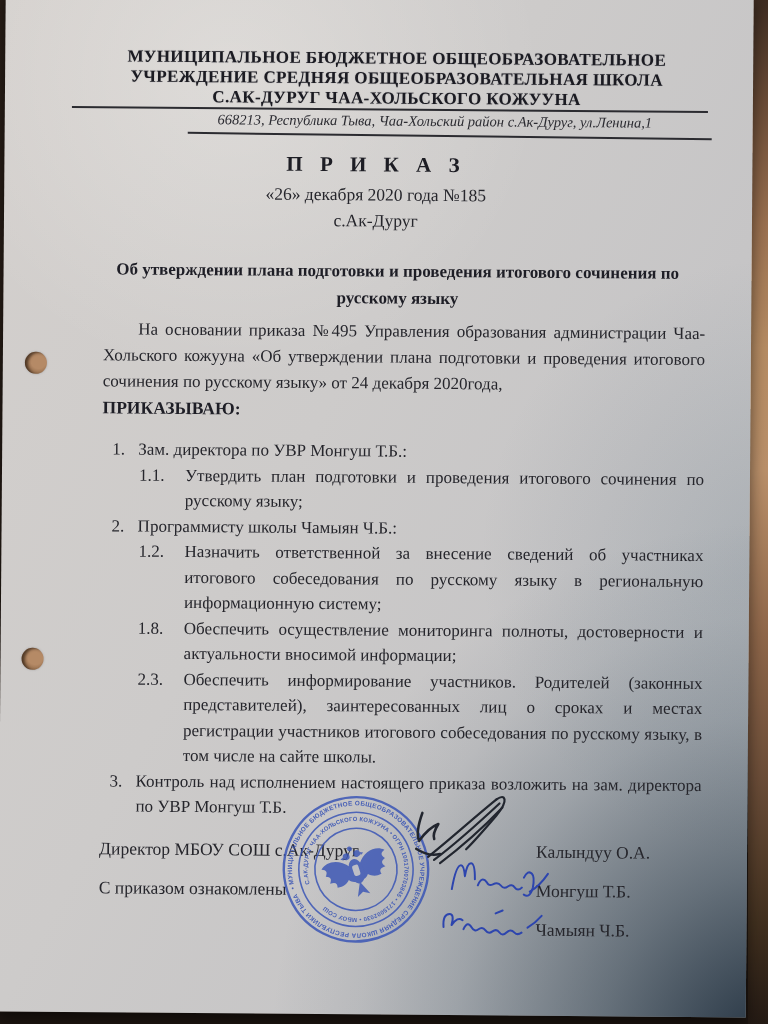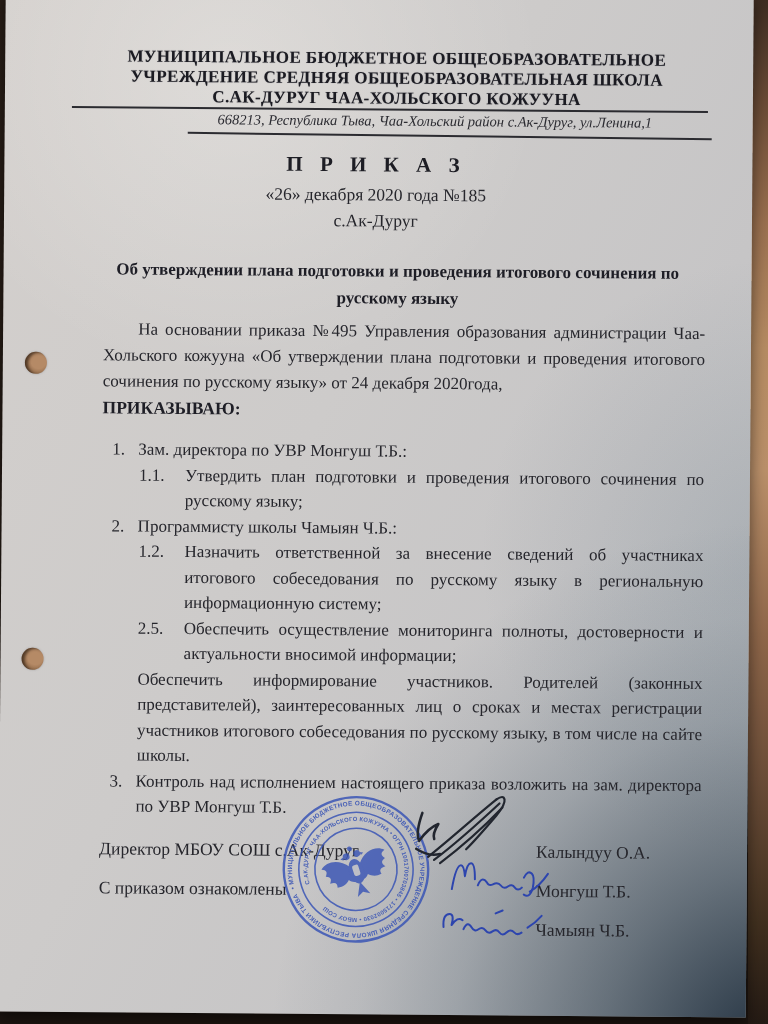--- a/index.html
+++ b/index.html
@@ -129,25 +129,26 @@
             <span class="num">2.</span>
             <span class="txt">Программисту школы Чамыян Ч.Б.:</span>
           </div>
 
           <div class="item level-2">
             <span class="num">1.2.</span>
             <span class="txt">Назначить ответственной за внесение сведений об участниках итогового собеседования по русскому языку в региональную информационную систему;</span>
           </div>
 
           <div class="item level-2">
-            <span class="num">2.5.</span>
+            <span class="num">1.8.</span>
             <span class="txt">Обеспечить осуществление мониторинга полноты, достоверности и актуальности вносимой информации;</span>
           </div>
 
           <div class="item level-2">
+            <span class="num">2.3.</span>
             <span class="txt">Обеспечить информирование участников. Родителей (законных представителей), заинтересованных лиц о сроках и местах регистрации участников итогового собеседования по русскому языку, в том числе на сайте школы.</span>
           </div>
 
           <div class="item level-1">
             <span class="num">3.</span>
             <span class="txt">Контроль над исполнением настоящего приказа возложить на зам. директора по УВР Монгуш Т.Б.</span>
           </div>
         </div>
     </div>
 

